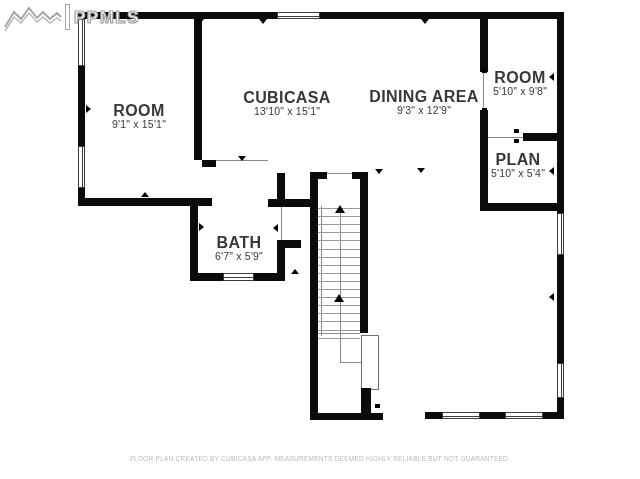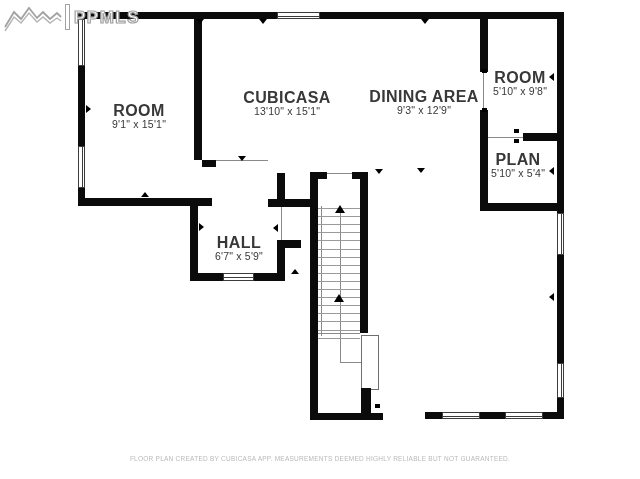--- a/index.html
+++ b/index.html
@@ -75,21 +75,21 @@
   </div>
   <div class="room-label" style="left:520px;top:72px;">
     <div class="rname">ROOM</div>
     <div class="rdims">5'10" x 9'8"</div>
   </div>
   <div class="room-label" style="left:518px;top:154px;">
     <div class="rname">PLAN</div>
     <div class="rdims">5'10" x 5'4"</div>
   </div>
   <div class="room-label" style="left:239px;top:237px;">
-    <div class="rname">HALL</div>
+    <div class="rname">BATH</div>
     <div class="rdims">6'7" x 5'9"</div>
   </div>
 
   <div id="geometry">
       <div class="wall" style="left: 78px; top: 12px; width: 486px; height: 7px;"></div>
       <div class="wall" style="left: 78px; top: 12px; width: 7px; height: 193px;"></div>
       <div class="wall" style="left: 78px; top: 198px; width: 134px; height: 8px;"></div>
       <div class="wall" style="left: 557px; top: 12px; width: 7px; height: 407px;"></div>
       <div class="wall" style="left: 425px; top: 412px; width: 139px; height: 7px;"></div>
       <div class="wall" style="left: 310px; top: 413px; width: 73px; height: 7px;"></div>

